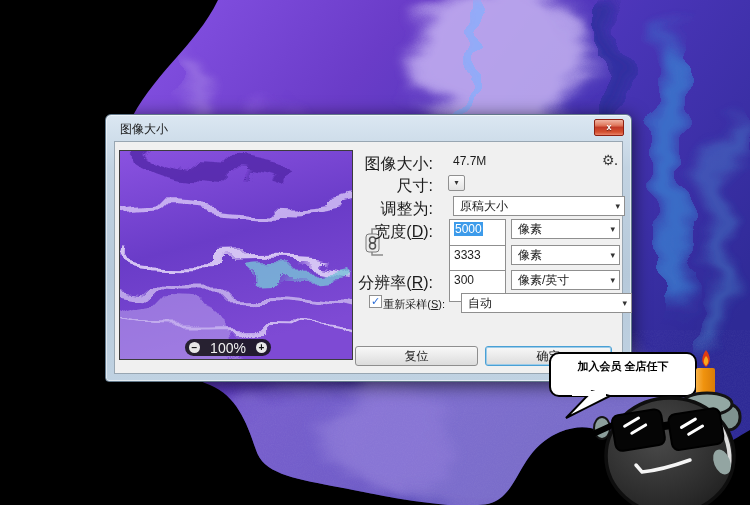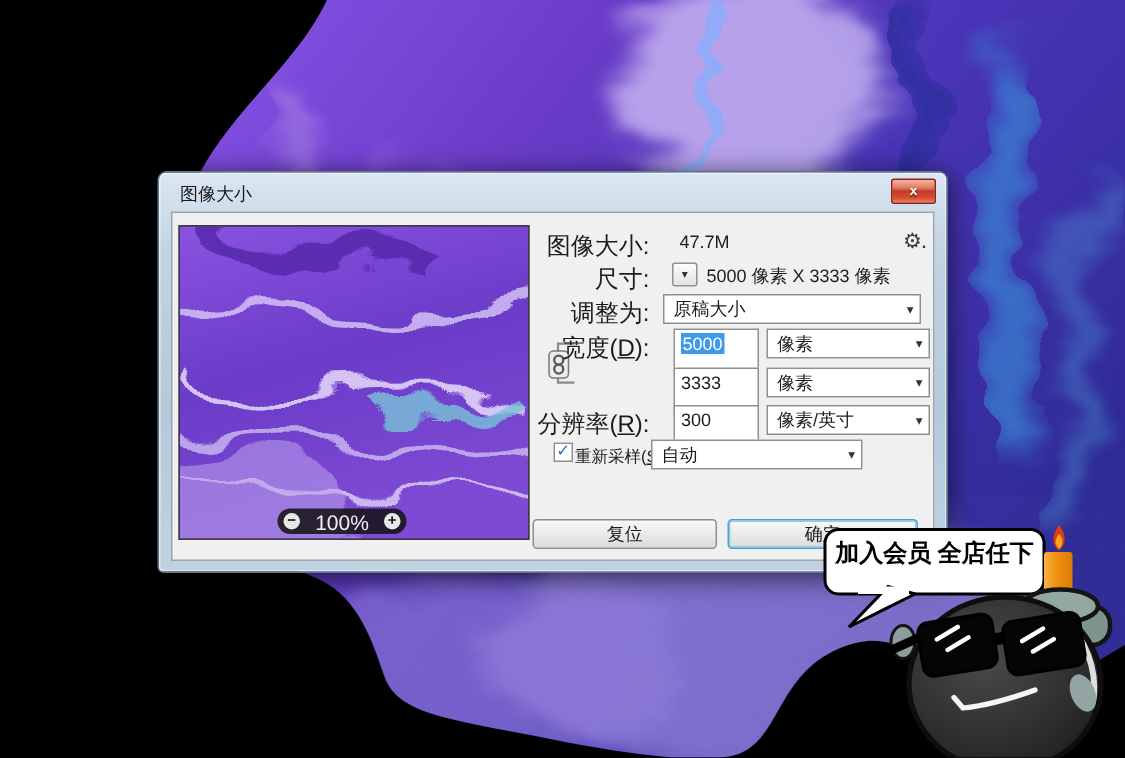--- a/index.html
+++ b/index.html
@@ -54,21 +54,21 @@
   .checkbox span{display:block;color:#2a6dd8;font-size:11px;font-weight:bold;line-height:11px;}
 
   .btn{position:absolute;top:204px;height:20px;border:1px solid #8e8e8e;border-radius:3px;
     background:linear-gradient(#f8f8f8,#dcdcdc);font-size:12px;color:#1c1c1c;text-align:center;
     line-height:18px;box-sizing:border-box;cursor:pointer;}
   .btn-ok{border:1px solid #49a0d5;box-shadow:inset 0 0 0 1px #9ccbe8;}
 
   
   .bubble{position:absolute;left:549px;top:352px;width:148px;height:45px;z-index:20;
     background:#fff;border:2px solid #000;border-radius:10px;box-sizing:border-box;text-align:center;}
-  .bubble-l1{font-size:16px;font-weight:bold;color:#000;margin-top:5px;white-space:nowrap;}
+  .bubble-l1{font-size:11px;font-weight:bold;color:#000;margin-top:5px;white-space:nowrap;}
   .bubble-l2{font-size:10px;color:#000;margin-top:1px;white-space:nowrap;}
   .tail{position:absolute;left:556px;top:389px;z-index:21;}
   .tail-patch{position:absolute;left:572px;top:391px;width:34px;height:5px;background:#fff;z-index:22;}
   #bomb{position:absolute;left:580px;top:348px;z-index:20;}
 </style>
 </head>
 <body>
 
 <svg id="bg" width="750" height="505" viewBox="0 0 750 505">
   <defs>
@@ -146,24 +146,23 @@
         <div class="zoom-btn"><span>+</span></div>
       </div>
     </div>
 
     <span class="lbl" style="top:12px;">图像大小:</span>
     <span class="val" style="left:338px;top:12px;">47.7M</span>
     <span class="gear"><span>⚙</span><span class="gear-dot">.</span></span>
 
     <span class="lbl" style="top:34px;">尺寸:</span>
     <div class="mini-dd"><span>▾</span></div>
-    <span class="val" style="left:356px;top:34px;">5000 像素  X  3333 像素</span>
 
     <span class="lbl" style="top:57px;">调整为:</span>
-    <div class="dropdown" style="left:327px;top:54px;width:172px;">
+    <div class="dropdown" style="left:338px;top:54px;width:172px;">
       <span>原稿大小</span>
       <span class="dd-arrow">▾</span>
     </div>
 
     <svg class="abs" style="left:250px;top:79px;" width="22" height="44">
       <polyline points="18,8 7,8 7,34 18,34" fill="none" stroke="#8a8a8a" stroke-width="1.5"></polyline>
       <rect x="1" y="13" width="13" height="18" rx="3" fill="#ececec" stroke="#7a7a7a"></rect>
       <circle cx="7.5" cy="19" r="3" fill="none" stroke="#555" stroke-width="1.5"></circle>
       <circle cx="7.5" cy="25" r="3" fill="none" stroke="#555" stroke-width="1.5"></circle>
     </svg>
@@ -185,21 +184,21 @@
     <div class="textfield" style="left:334px;top:128px;width:57px;"><span>300</span></div>
     <div class="dropdown" style="left:396px;top:128px;width:109px;">
       <span>像素/英寸</span>
       <span class="dd-arrow">▾</span>
     </div>
 
     <div class="checkbox">
         <span>✓</span>
       </div>
     <span class="lbl" style="left:252px;width:78px;top:155px;font-size:11px;"><span>重新采样(</span><span class="mn">S</span><span>):</span></span>
-    <div class="dropdown" style="left:319px;top:151px;width:141px;">
+    <div class="dropdown" style="left:346px;top:151px;width:171px;">
       <span>自动</span>
       <span class="dd-arrow">▾</span>
     </div>
 
     <div class="btn" style="left:240px;width:123px;"><span>复位</span></div>
     <div class="btn btn-ok" style="left:370px;width:127px;"><span>确定</span></div>
   </div>
 </div>
 
 <div class="bubble">

